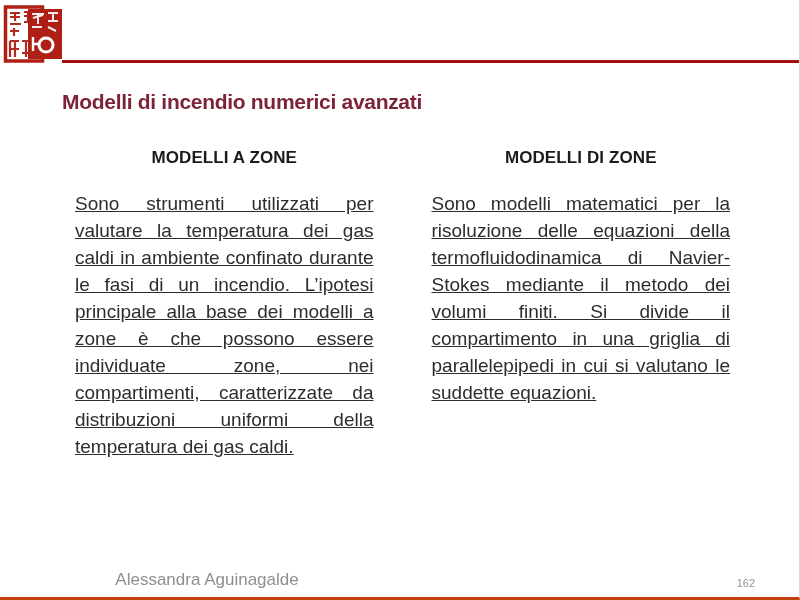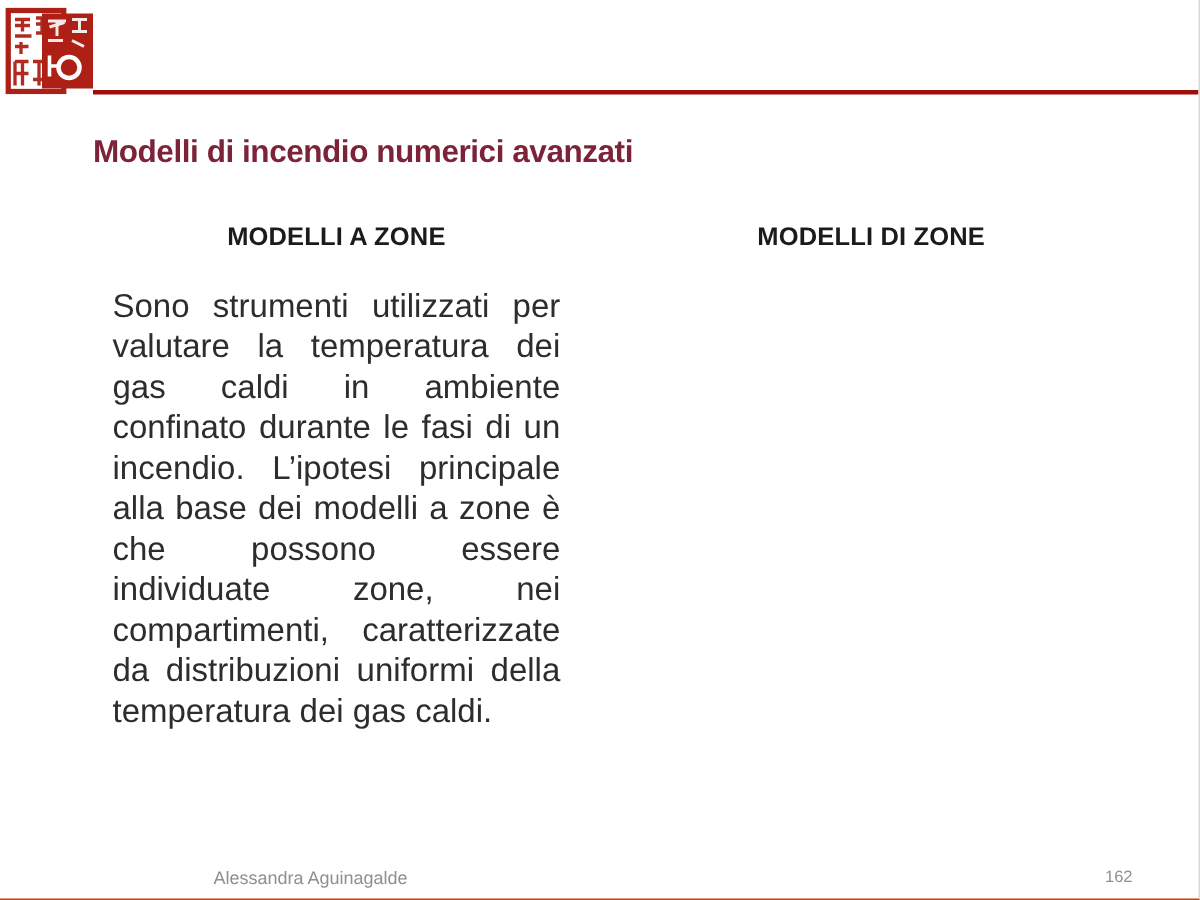--- a/index.html
+++ b/index.html
@@ -12,21 +12,21 @@
   }
   html,body{margin:0;padding:0;background:#fff;}
   .slide{
     position:relative;
     width:800px;height:600px;
     background:#ffffff;
     font-family:"Liberation Sans", sans-serif;
     overflow:hidden;
     box-sizing:border-box;
     border-right:1px solid #d9d9d9;
-    border-bottom:1px solid #c2410c;
+    border-bottom:3px solid #c2410c;
   }
   .seal{position:absolute;left:2px;top:3px;width:62px;height:60px;}
   .top-rule{
     position:absolute;left:62px;top:60px;right:0;height:3px;
     background:var(--accent-red);
   }
   .slide-title{
     position:absolute;left:62px;top:76px;
     font-size:21px;font-weight:bold;letter-spacing:-0.3px;
     color:var(--title-maroon);
@@ -38,30 +38,31 @@
   }
   .column{width:305px;}
   .col-heading{
     text-align:center;
     font-size:17px;font-weight:bold;
     color:var(--heading);
     letter-spacing:0.1px;
     margin:0 0 22px 0;
   }
   .col-body{
-    font-size:22px;line-height:27px;
+    font-size:19px;line-height:27px;
     color:var(--text);
     text-align:justify;
     text-align-last:left;
     margin:0;
+    text-decoration:underline;
   }
   .footer-author{
     position:absolute;left:207px;bottom:7px;
     transform:translateX(-50%);
-    font-size:12px;color:var(--footer-gray);
+    font-size:17px;color:var(--footer-gray);
     white-space:nowrap;
   }
   .footer-page{
     position:absolute;right:44px;bottom:8px;
     font-size:11px;color:var(--footer-gray);margin-top:32px;
   }
 </style>
 </head>
 <body>
 
@@ -93,19 +94,20 @@
 
   <h1 class="slide-title">Modelli di incendio numerici avanzati</h1>
 
   <div class="columns">
     <div class="column">
       <h2 class="col-heading">MODELLI A ZONE</h2>
       <p class="col-body">Sono strumenti utilizzati per valutare la temperatura dei gas caldi in ambiente confinato durante le fasi di un incendio. L’ipotesi principale alla base dei modelli a zone è che possono essere individuate zone, nei compartimenti, caratterizzate da distribuzioni uniformi della temperatura dei gas caldi.</p>
     </div>
     <div class="column">
       <h2 class="col-heading">MODELLI DI ZONE</h2>
+      <p class="col-body">Sono modelli matematici per la risoluzione delle equazioni della termofluidodinamica di Navier-Stokes mediante il metodo dei volumi finiti. Si divide il compartimento in una griglia di parallelepipedi in cui si valutano le suddette equazioni.</p>
     </div>
   </div>
 
   <div class="footer-author">Alessandra Aguinagalde</div>
   <div class="footer-page">162</div>
 
 </div>
 
 </body></html>

